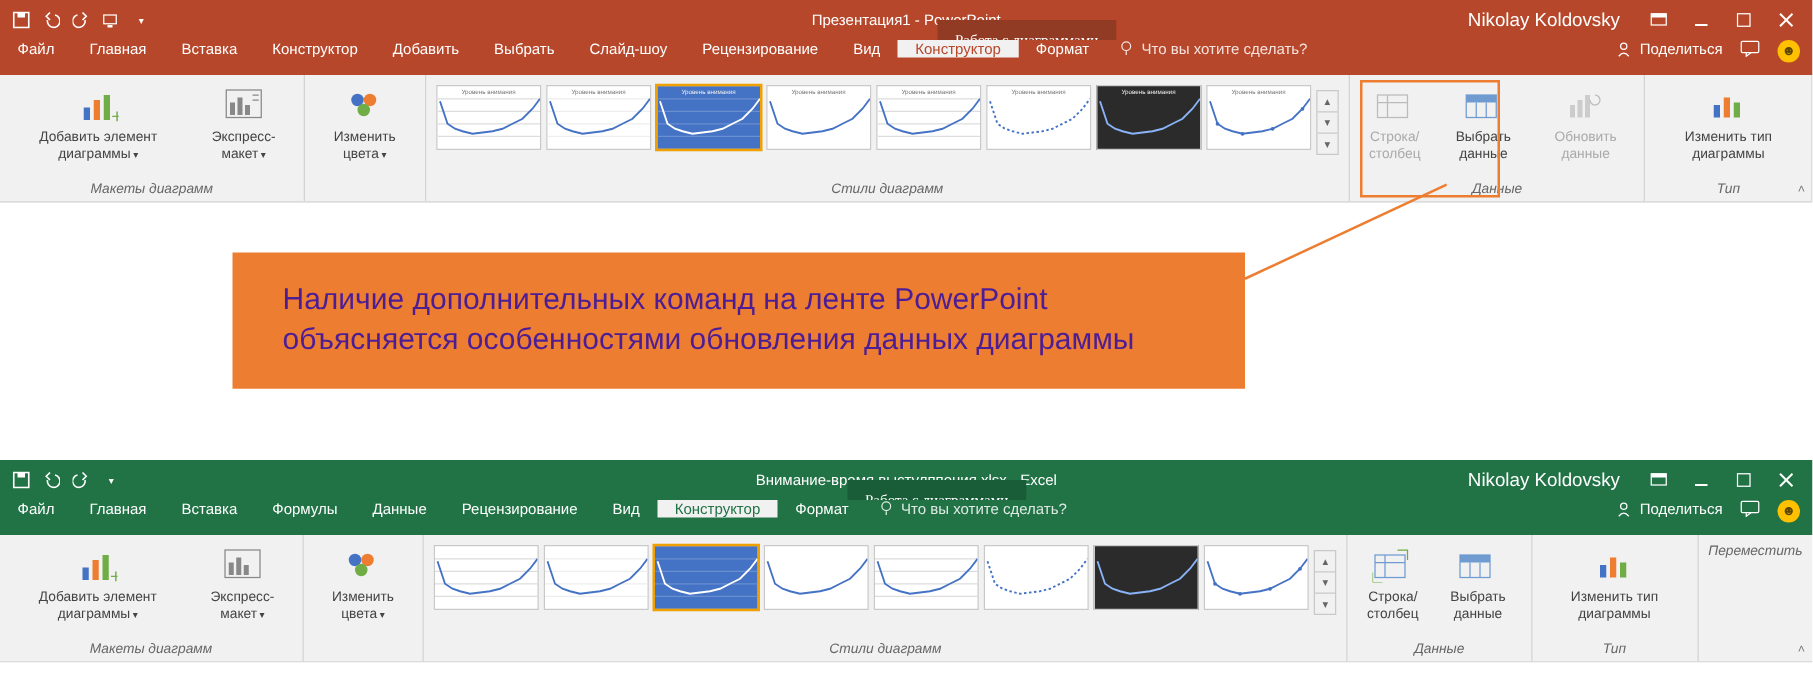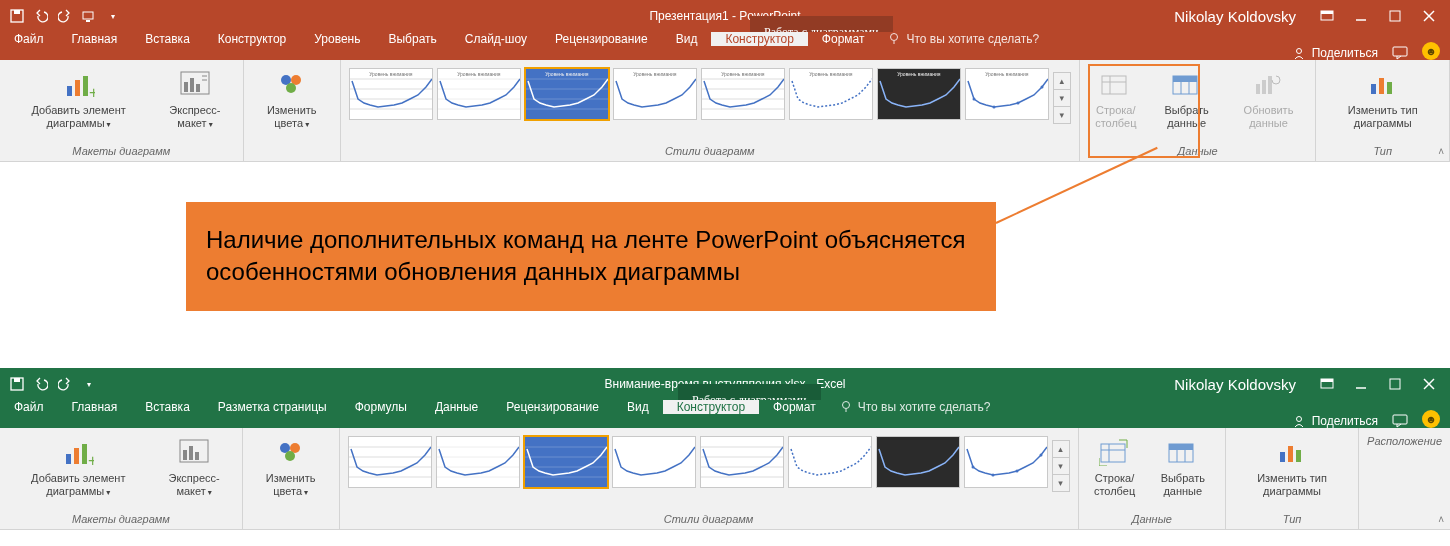--- a/index.html
+++ b/index.html
@@ -20,21 +20,21 @@
   .username { font-size: 15px; margin-right: 4px; }
   
   .tabbar { height: 28px; display: flex; align-items: stretch; color: #fff; font-size: 12px; position: relative; }
   .tabs { display: flex; align-items: flex-start; }
   .tab { padding: 0 14px; display: flex; align-items: center; cursor: pointer; white-space: nowrap; }
   .tab.active { background: #f1f1f1; }
   .pp .tab.active { color: #b7472a; }
   .xl .tab.active { color: #217346; }
   .tab.file { font-weight: 400; }
   .tellme { display: flex; align-items: flex-start; gap: 6px; padding: 0 10px; opacity: .85; }
-  .right-tabs { position: absolute; right: 10px; top: 0; height: 28px; display: flex; align-items: flex-end; gap: 14px; }
+  .right-tabs { position: absolute; right: 10px; top: 0; height: 28px; display: flex; align-items: flex-start; gap: 14px; }
   .smiley { width: 18px; height: 18px; border-radius: 50%; background: #ffc000; display: flex; align-items: center; justify-content: center; font-size: 11px; color: #5a4500; }
   
   .ribbon { background: #f1f1f1; border-bottom: 1px solid #d4d4d4; display: flex; align-items: stretch; height: 102px; position: relative; }
   .group { border-right: 1px solid #d4d4d4; padding: 4px 8px 0 8px; display: flex; flex-direction: column; align-items: center; }
   .group-body { flex: 1; display: flex; align-items: flex-start; gap: 6px; }
   .group-label { font-size: 11px; color: #666; padding: 3px 0 4px 0; white-space: nowrap; font-style: italic; }
   .bigbtn { display: flex; flex-direction: column; align-items: center; justify-content: flex-start; width: auto; min-width: 56px; padding: 2px 4px; font-size: 11px; color: #444; text-align: center; line-height: 1.2; cursor: pointer; }
   .bigbtn.disabled { color: #aaa; cursor: default; }
   .bigbtn .bicon { width: 32px; height: 32px; margin: 2px 0 4px 0; display: flex; align-items: center; justify-content: center; }
   .dd { font-size: 8px; margin-left: 2px; }
@@ -47,21 +47,21 @@
   .thumb svg { position: absolute; left: 0; top: 0; }
   .thumb .hdr { position: absolute; top: 2px; left: 0; right: 0; text-align: center; font-size: 5px; color: #777; }
   .thumb.blue .hdr, .thumb.dark .hdr { color: #eee; }
   .gallery-more { width: 18px; display: flex; flex-direction: column; border: 1px solid #c9c9c9; margin-top: 4px; height: 52px; }
   .gallery-more div { flex: 1; display: flex; align-items: center; justify-content: center; font-size: 9px; color: #666; border-bottom: 1px solid #c9c9c9; cursor: pointer; }
   .gallery-more div:last-child { border-bottom: none; }
   .collapse { position: absolute; right: 6px; bottom: 4px; font-size: 10px; color: #777; cursor: pointer; }
   
   .hl { position: absolute; border: 2px solid #ed7d31; pointer-events: none; }
   
-  .callout { position: absolute; background: #ed7d31; color: #000000; font-size: 24px; font-weight: 300; line-height: 1.35; padding: 22px 20px; }
+  .callout { position: absolute; background: #ed7d31; color: #4c1d95; font-size: 24px; font-weight: 300; line-height: 1.35; padding: 22px 40px; }
   .callout-line { position: absolute; border-top: 2px solid #ed7d31; transform-origin: left center; }
   
   .watermark { position: absolute; right: 44px; bottom: 6px; font-family: "Comic Sans MS", cursive; font-size: 22px; font-weight: 700; font-style: italic; white-space: nowrap; pointer-events: none; }
   .watermark .a { color: #d23; }
   .watermark .b { color: #2577c4; background: #fff; border-radius: 50%; padding: 0 4px; margin: 0 2px; display: inline-block; transform: translateY(2px); }
   .watermark .c { color: #1560a0; }
   
   svg { display: block; }
 </style>
 </head>
@@ -140,21 +140,21 @@
           </span>
       </div>
     </div>
 
     <div class="tabbar">
       <div class="tabs">
         <div class="tab file">Файл</div>
         <div class="tab">Главная</div>
         <div class="tab">Вставка</div>
         <div class="tab">Конструктор</div>
-        <div class="tab">Уровень</div>
+        <div class="tab">Добавить</div>
         <div class="tab">Выбрать</div>
         <div class="tab">Слайд-шоу</div>
         <div class="tab">Рецензирование</div>
         <div class="tab">Вид</div>
         <div class="tab active">Конструктор</div>
         <div class="tab">Формат</div>
       </div>
       <div class="tellme">
         <svg width="12" height="12">
             <circle cx="6" cy="5" r="3.5" fill="none" stroke="#fff"></circle>
@@ -427,21 +427,20 @@
             </svg>
           </span>
       </div>
     </div>
 
     <div class="tabbar">
       <div class="tabs">
         <div class="tab file">Файл</div>
         <div class="tab">Главная</div>
         <div class="tab">Вставка</div>
-        <div class="tab">Разметка страницы</div>
         <div class="tab">Формулы</div>
         <div class="tab">Данные</div>
         <div class="tab">Рецензирование</div>
         <div class="tab">Вид</div>
         <div class="tab active">Конструктор</div>
         <div class="tab">Формат</div>
       </div>
       <div class="tellme">
         <svg width="12" height="12">
             <circle cx="6" cy="5" r="3.5" fill="none" stroke="#fff"></circle>
@@ -624,21 +623,21 @@
                   <rect x="20" y="12" width="5" height="12" fill="#70ad47"></rect>
                 </svg>
               </span>
             <span style="white-space:pre-line;">Изменить тип диаграммы</span>
           </div>
         </div>
         <div class="group-label">Тип</div>
       </div>
 
       <div class="group" style="border-right:none;">
-        <div class="group-label">Расположение</div>
+        <div class="group-label">Переместить</div>
       </div>
 
       <span class="collapse">˄</span>
     </div>
   </div>
 
 
 </div>
 
 </body></html>

